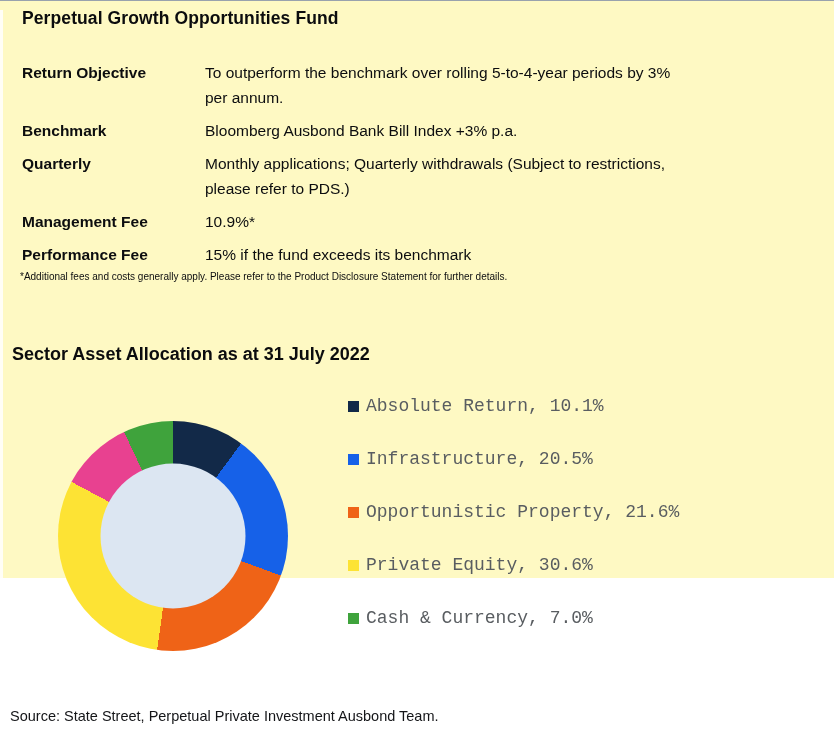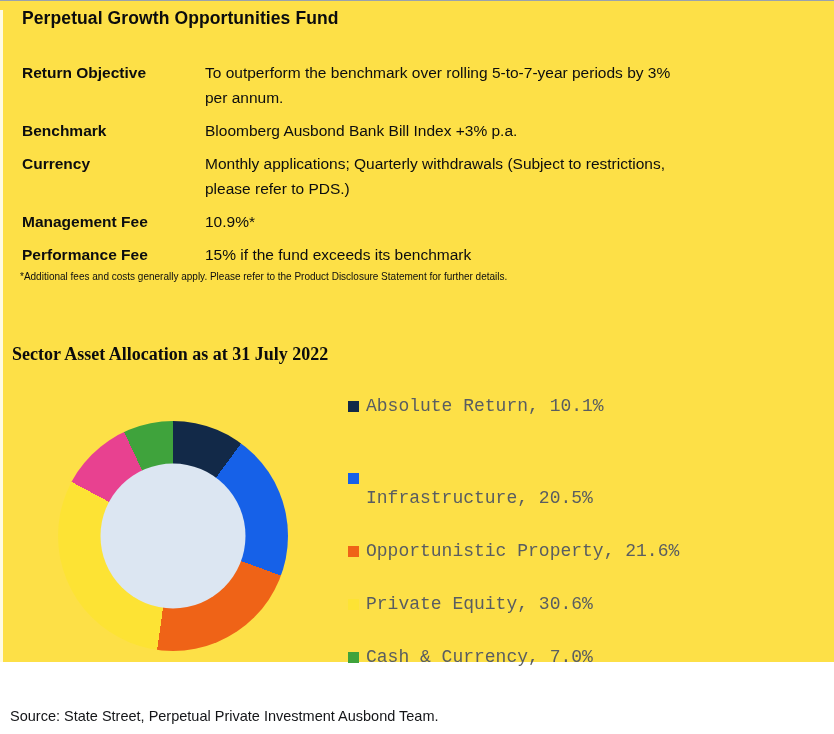--- a/index.html
+++ b/index.html
@@ -4,22 +4,22 @@
 <style>
   html,body{margin:0;padding:0;}
   body{
     width:834px;height:734px;
     font-family:"Liberation Sans",sans-serif;
     background:#ffffff;
     overflow:hidden;
   }
   .canvas{
     position:relative;
-    width:834px;height:662px;
-    background:#fde047;
+    width:834px;height:578px;
+    background:#fef9c3;
   }
   .top-edge{
     position:absolute;left:0;top:0;width:834px;height:1px;
     background:#99a2ad;
   }
   .left-edge{
     position:absolute;left:0;top:10px;width:3px;height:670px;
     background:rgba(255,255,255,.85);
   }
   .page-title{
@@ -41,21 +41,21 @@
   }
   .info-value{
     flex:1;line-height:25px;white-space:pre-line;
   }
   .footnote{
     position:absolute;left:20px;top:271px;width:790px;
     font-size:10px;color:#0c0d0f;
   }
   .section-title{
     position:absolute;left:12px;top:344px;
-    font-size:18px;font-weight:700;color:#0b0c0e;font-family:Liberation Serif, serif;
+    font-size:18px;font-weight:700;color:#0b0c0e;
   }
   .donut{
     position:absolute;left:58px;top:421px;
     width:230px;height:230px;border-radius:50%;
   }
   .donut-hole{
     position:absolute;left:50%;top:50%;
     width:145px;height:145px;border-radius:50%;
     transform:translate(-50%,-50%);
   }
@@ -80,29 +80,29 @@
 
 <div class="canvas">
   <div class="top-edge"></div>
   <div class="left-edge"></div>
 
   <div class="page-title">Perpetual Growth Opportunities Fund</div>
 
   <div class="info-table">
     <div class="info-row">
       <div class="info-label">Return Objective</div>
-      <div class="info-value">To outperform the benchmark over rolling 5-to-7-year periods by 3%
+      <div class="info-value">To outperform the benchmark over rolling 5-to-4-year periods by 3%
 per annum.</div>
     </div>
     <div class="info-row">
       <div class="info-label">Benchmark</div>
       <div class="info-value">Bloomberg Ausbond Bank Bill Index +3% p.a.</div>
     </div>
     <div class="info-row">
-      <div class="info-label">Currency</div>
+      <div class="info-label">Quarterly</div>
       <div class="info-value">Monthly applications; Quarterly withdrawals (Subject to restrictions,
 please refer to PDS.)</div>
     </div>
     <div class="info-row">
       <div class="info-label">Management Fee</div>
       <div class="info-value">10.9%*</div>
     </div>
     <div class="info-row">
       <div class="info-label">Performance Fee</div>
       <div class="info-value">15% if the fund exceeds its benchmark</div>
@@ -117,21 +117,21 @@
     <div class="donut-hole" style="background: rgb(220, 230, 242);"></div>
   </div>
 
   <div class="legend">
       <div class="legend-item">
         <span class="legend-swatch" style="background: rgb(18, 41, 72);"></span>
         <span style="color: rgb(89, 93, 97);">Absolute Return, 10.1%</span>
       </div>
       <div class="legend-item">
         <span class="legend-swatch" style="background: rgb(22, 97, 232);"></span>
-        <span style="color: rgb(89, 93, 97); margin-top: 39px;">Infrastructure, 20.5%</span>
+        <span style="color: rgb(89, 93, 97);">Infrastructure, 20.5%</span>
       </div>
       <div class="legend-item">
         <span class="legend-swatch" style="background: rgb(239, 99, 23);"></span>
         <span style="color: rgb(89, 93, 97);">Opportunistic Property, 21.6%</span>
       </div>
       <div class="legend-item">
         <span class="legend-swatch" style="background: rgb(253, 227, 52);"></span>
         <span style="color: rgb(89, 93, 97);">Private Equity, 30.6%</span>
       </div>
       <div class="legend-item">

